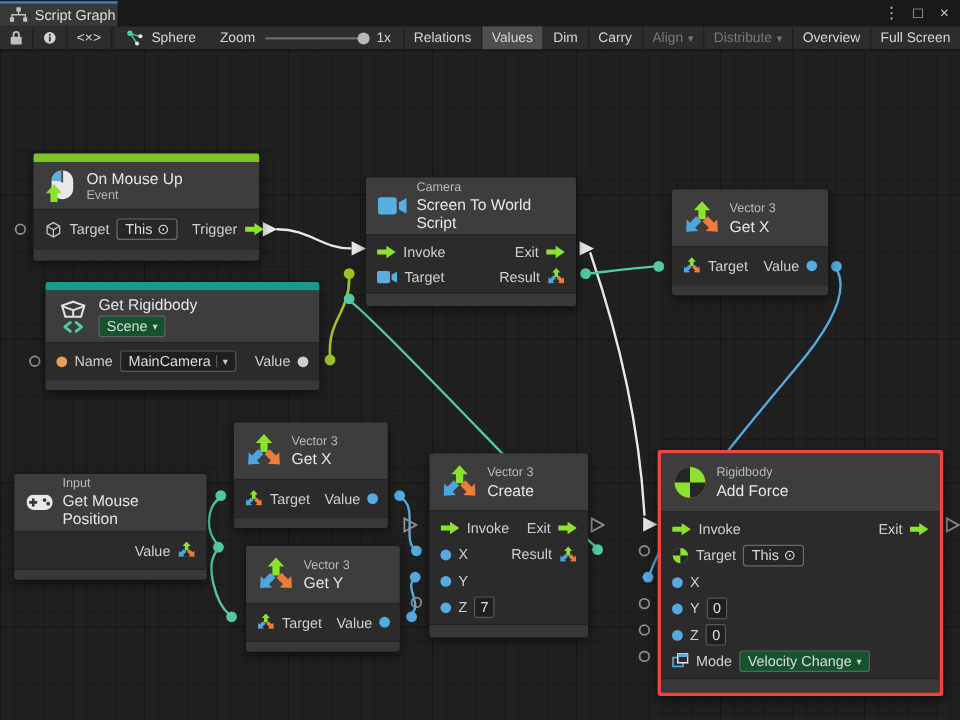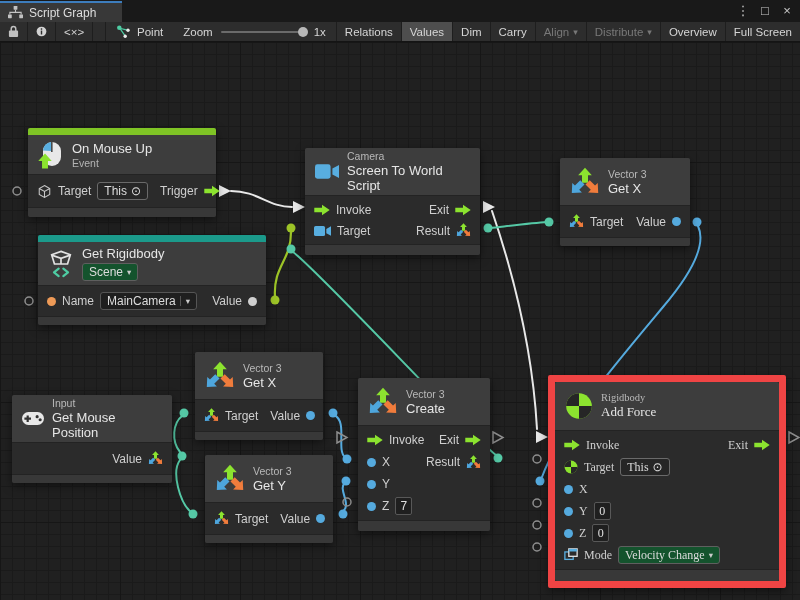--- a/index.html
+++ b/index.html
@@ -3,21 +3,21 @@
 <meta charset="utf-8">
 <style>
   * { margin:0; padding:0; box-sizing:border-box; }
   html,body { width:800px; height:600px; background:#191919; overflow:hidden;
     font-family:"Liberation Sans", sans-serif; -webkit-font-smoothing:antialiased; }
   .app { position:relative; width:800px; height:600px; }
 
   
   .tabbar { position:absolute; left:0; top:0; width:800px; height:22px; background:#191919; display:flex; align-items:flex-end; }
   .tab { height:21px; background:#383838; border-top:2px solid #3d7dbd; display:flex; align-items:center; gap:6px;
-         padding:0 26px 0 8px; color:#dedede; font-size:12px; }
+         padding:0 2px 0 8px; color:#dedede; font-size:12px; }
   .winbtns { position:absolute; right:4px; top:0; height:20px; display:flex; align-items:center; gap:4px; color:#c8c8c8; }
   .winbtn { width:18px; height:18px; display:flex; align-items:center; justify-content:center; font-size:13px; }
 
   
   .toolbar { position:absolute; left:0; top:22px; width:800px; height:20px; background:#2d2d2d;
              border-bottom:1px solid #141414; display:flex; align-items:stretch; color:#d6d6d6; font-size:11.5px; }
   .tbtn { display:flex; align-items:center; justify-content:center; padding:0 8px; border-right:1px solid #1e1e1e; white-space:nowrap; }
   .tbtn.icon { width:28px; }
   .tbtn.active { background:#4e4e4e; }
   .tbtn.disabled { color:#787878;justify-content:flex-end; }
@@ -34,21 +34,21 @@
       linear-gradient(#161616 1px, transparent 1px),
       linear-gradient(90deg,#161616 1px, transparent 1px),
       linear-gradient(#1a1a1a 1px, transparent 1px),
       linear-gradient(90deg,#1a1a1a 1px, transparent 1px);
     background-size:120px 120px,120px 120px,12px 12px,12px 12px; }
   .wires { position:absolute; left:0; top:0; width:800px; height:600px; z-index:1; pointer-events:none; }
 
   
   .node { position:absolute; z-index:2; border-radius:2px; background:#2b2b2b;
           box-shadow:0 3px 10px rgba(0,0,0,.5); font-size:12px; color:#cfcfcf; }
-  .node.selected { border:7px solid #ef4444;font-family:Liberation Serif, serif; }
+  .node.selected { border:3px solid #ef4444; }
   .cbar { height:7px; border-radius:2px 2px 0 0; }
   .nhead { background:#3d3d3d; display:flex; align-items:center; gap:8px; padding:0 10px; border-bottom:1px solid #232323; }
   .ntitle { color:#e6e6e6; font-size:13px; }
   .nsub { color:#b4b4b4; font-size:10.5px; margin-top:1px; }
   .ncat { color:#b9b9b9; font-size:10.5px; margin-bottom:1px; }
   .nbody { background:#2b2b2b; padding:3px 0; }
   .nrow { display:flex; align-items:center; gap:6px; padding:0 9px; }
   .nfoot { background:#383838; border-top:1px solid #232323; border-radius:0 0 2px 2px; }
   .grow { flex:1; }
   .dot { width:9px; height:9px; border-radius:50%; flex:none; }
@@ -174,21 +174,21 @@
         <svg style="width:13px;height:13px">
           <use href="#i-info"></use>
         </svg>
       </div>
     <div class="tbtn" style="width:58px">&lt;×&gt;</div>
     <div class="tb-gap"></div>
     <div class="ctx">
       <svg class="ic15">
           <use href="#i-net"></use>
         </svg>
-      <span>Point</span>
+      <span>Sphere</span>
     </div>
     <div class="zoomwrap">
       <span>Zoom</span>
       <div class="ztrack">
           <div class="zhandle"></div>
         </div>
       <span>1x</span>
     </div>
     <div class="tbtn">Relations</div>
     <div class="tbtn active">Values</div>

